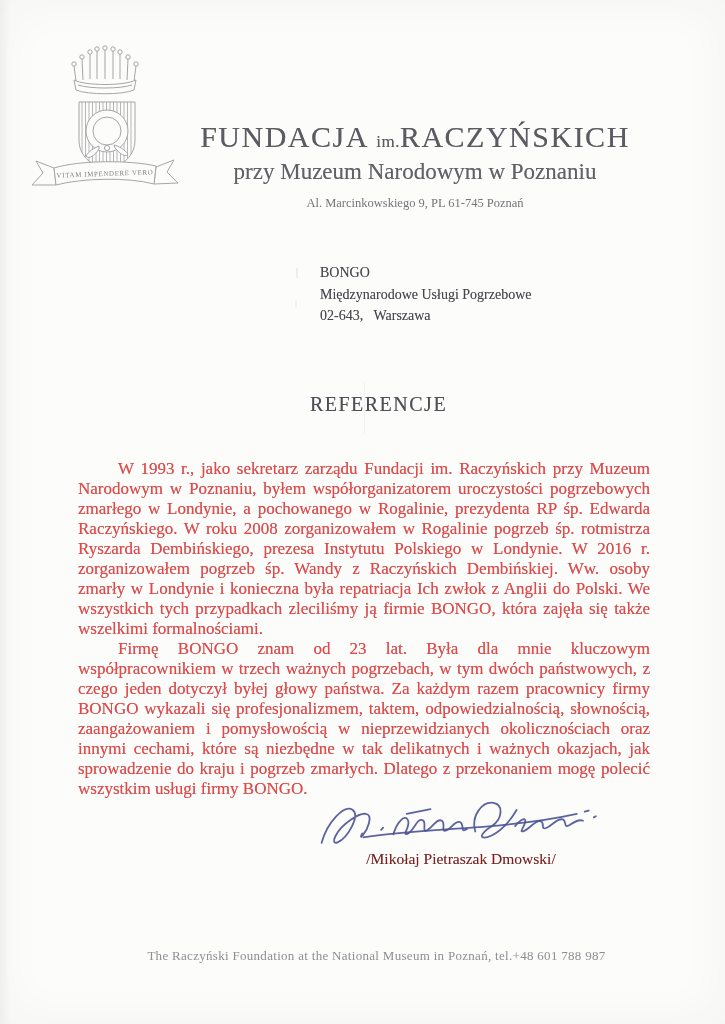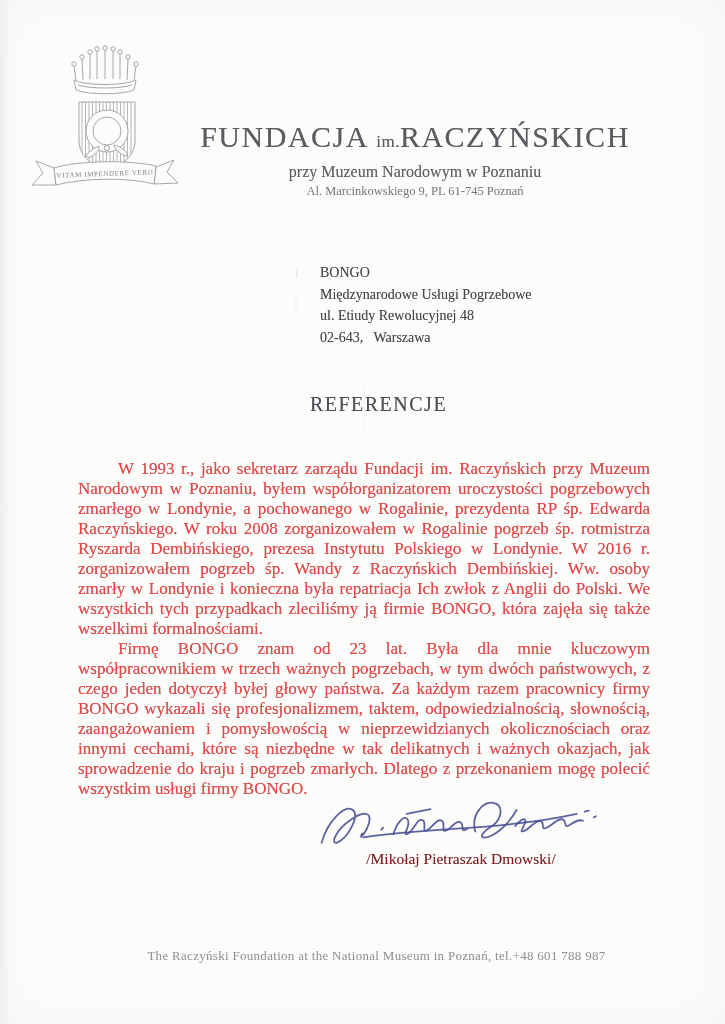--- a/index.html
+++ b/index.html
@@ -21,23 +21,23 @@
   .crest text {
     font-family:"Liberation Serif",serif; font-size:7px; letter-spacing:0.6px;
     fill:#85858b; stroke:none;
   }
   .header-block { position:absolute; left:190px; top:120px; width:450px; text-align:center; }
   .org-name {
     font-size:30px; line-height:34px; letter-spacing:1.5px; color:#5b5b62;
     text-shadow:0 0 0.6px rgba(91,91,98,0.55); white-space:nowrap;
   }
   .org-name .im { font-size:17px; letter-spacing:0.5px; }
-  .org-sub { font-size:16px; line-height:21px; color:#606067; margin-top:2px;
+  .org-sub { font-size:23px; line-height:21px; color:#606067; margin-top:2px;
              text-shadow:0 0 0.5px rgba(96,96,103,0.5); }
-  .org-addr { font-size:12.5px; line-height:15px; color:#74747a; margin-top:2px; }
+  .org-addr { font-size:12.5px; line-height:15px; color:#74747a; margin-top:14px; }
   
   .dateline { position:absolute; top:198px; right:77px; font-size:17px; color:#46464e;
               text-shadow:0 0 0.5px rgba(70,70,78,0.45); }
   .recipient { position:absolute; left:320px; top:262px; font-size:14px; line-height:21.5px;
                color:#46464e; text-shadow:0 0 0.5px rgba(70,70,78,0.45); }
   .recipient div { white-space:pre-wrap; }
   
   .doc-title {
     position:absolute; top:393px; left:0; width:725px; text-align:center;
     transform:translateX(16px);
@@ -148,21 +148,20 @@
       <span class="im">im.</span><span>RACZYŃSKICH</span>
     </div>
     <div class="org-sub">przy Muzeum Narodowym w Poznaniu</div>
     <div class="org-addr">Al. Marcinkowskiego 9, PL 61-745 Poznań</div>
   </div>
 
 
   <div class="recipient">
     <div>BONGO</div>
     <div>Międzynarodowe Usługi Pogrzebowe</div>
-    <div>ul. Etiudy Rewolucyjnej 48</div>
     <div>02-643,   Warszawa</div>
   </div>
 
   <div class="doc-title">REFERENCJE</div>
 
   <div class="body-text">
     <p>W 1993 r., jako sekretarz zarządu Fundacji im. Raczyńskich przy Muzeum Narodowym w Poznaniu, byłem współorganizatorem uroczystości pogrzebowych zmarłego w Londynie, a pochowanego w Rogalinie, prezydenta RP śp. Edwarda Raczyńskiego. W roku 2008 zorganizowałem w Rogalinie pogrzeb śp. rotmistrza Ryszarda Dembińskiego, prezesa Instytutu Polskiego w Londynie. W 2016 r. zorganizowałem pogrzeb śp. Wandy z Raczyńskich Dembińskiej. Ww. osoby zmarły w Londynie i konieczna była repatriacja Ich zwłok z Anglii do Polski. We wszystkich tych przypadkach zleciliśmy ją firmie BONGO, która zajęła się także wszelkimi formalnościami.</p>
     <p>Firmę BONGO znam od 23 lat. Była dla mnie kluczowym współpracownikiem w trzech ważnych pogrzebach, w tym dwóch państwowych, z czego jeden dotyczył byłej głowy państwa. Za każdym razem pracownicy firmy BONGO wykazali się profesjonalizmem, taktem, odpowiedzialnością, słownością, zaangażowaniem i pomysłowością w nieprzewidzianych okolicznościach oraz innymi cechami, które są niezbędne w tak delikatnych i ważnych okazjach, jak sprowadzenie do kraju i pogrzeb zmarłych. Dlatego z przekonaniem mogę polecić wszystkim usługi firmy BONGO.</p>
   </div>
 

